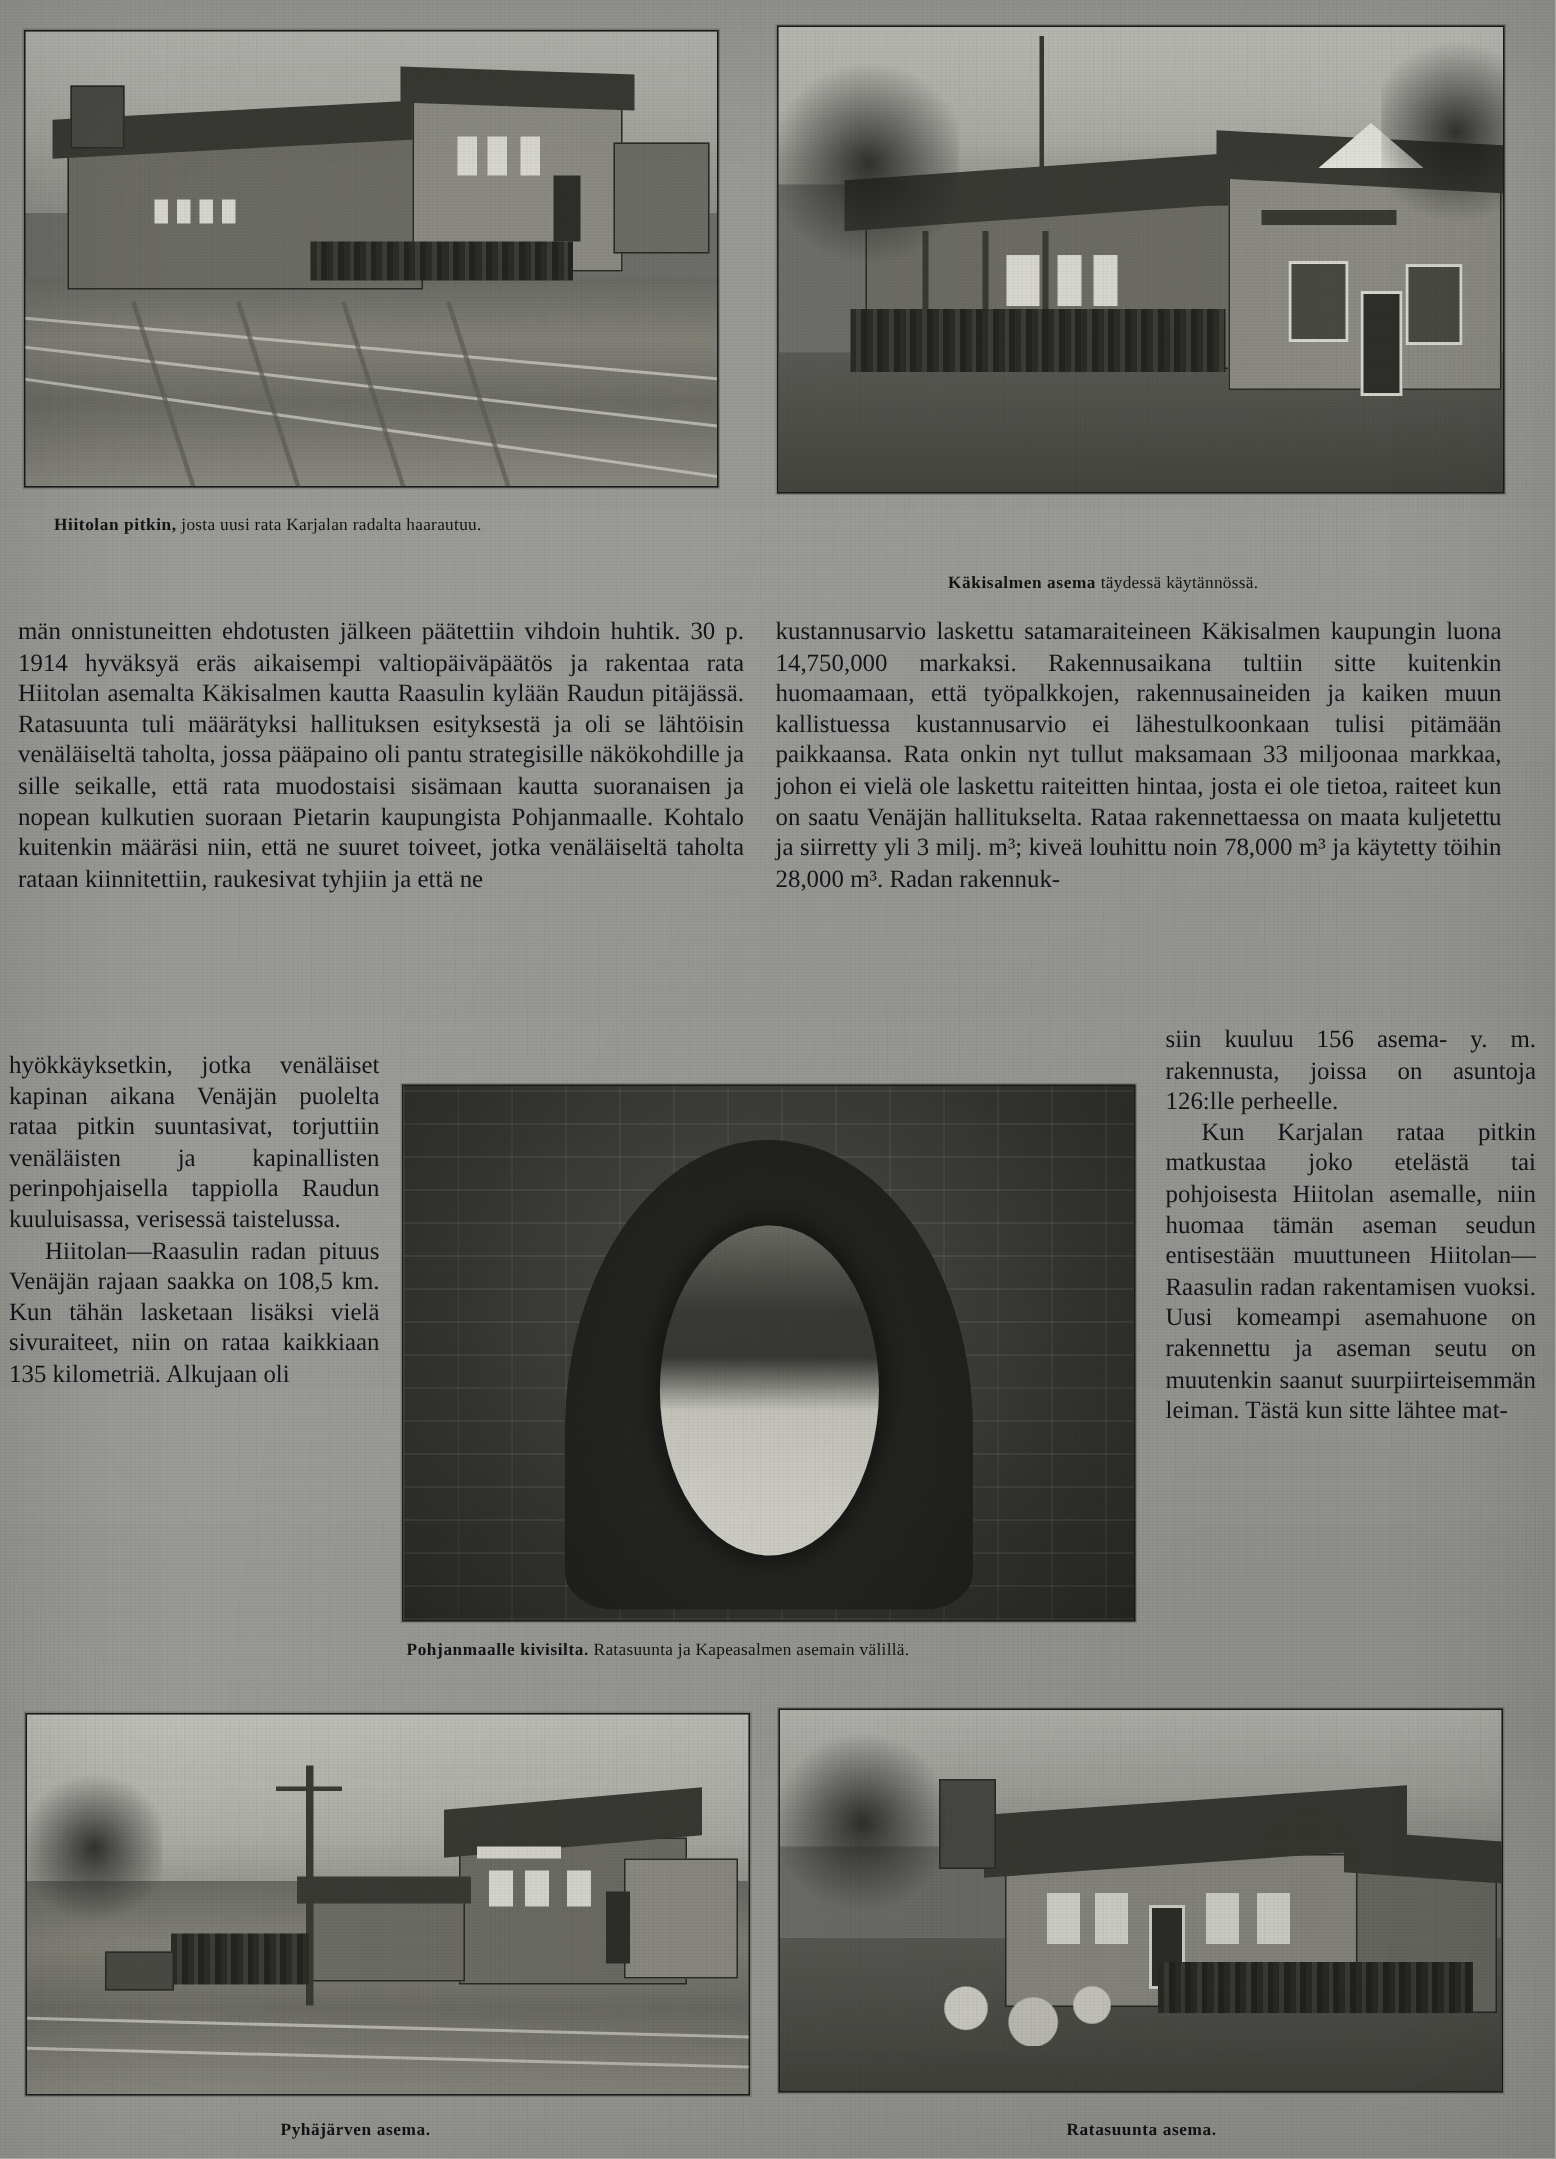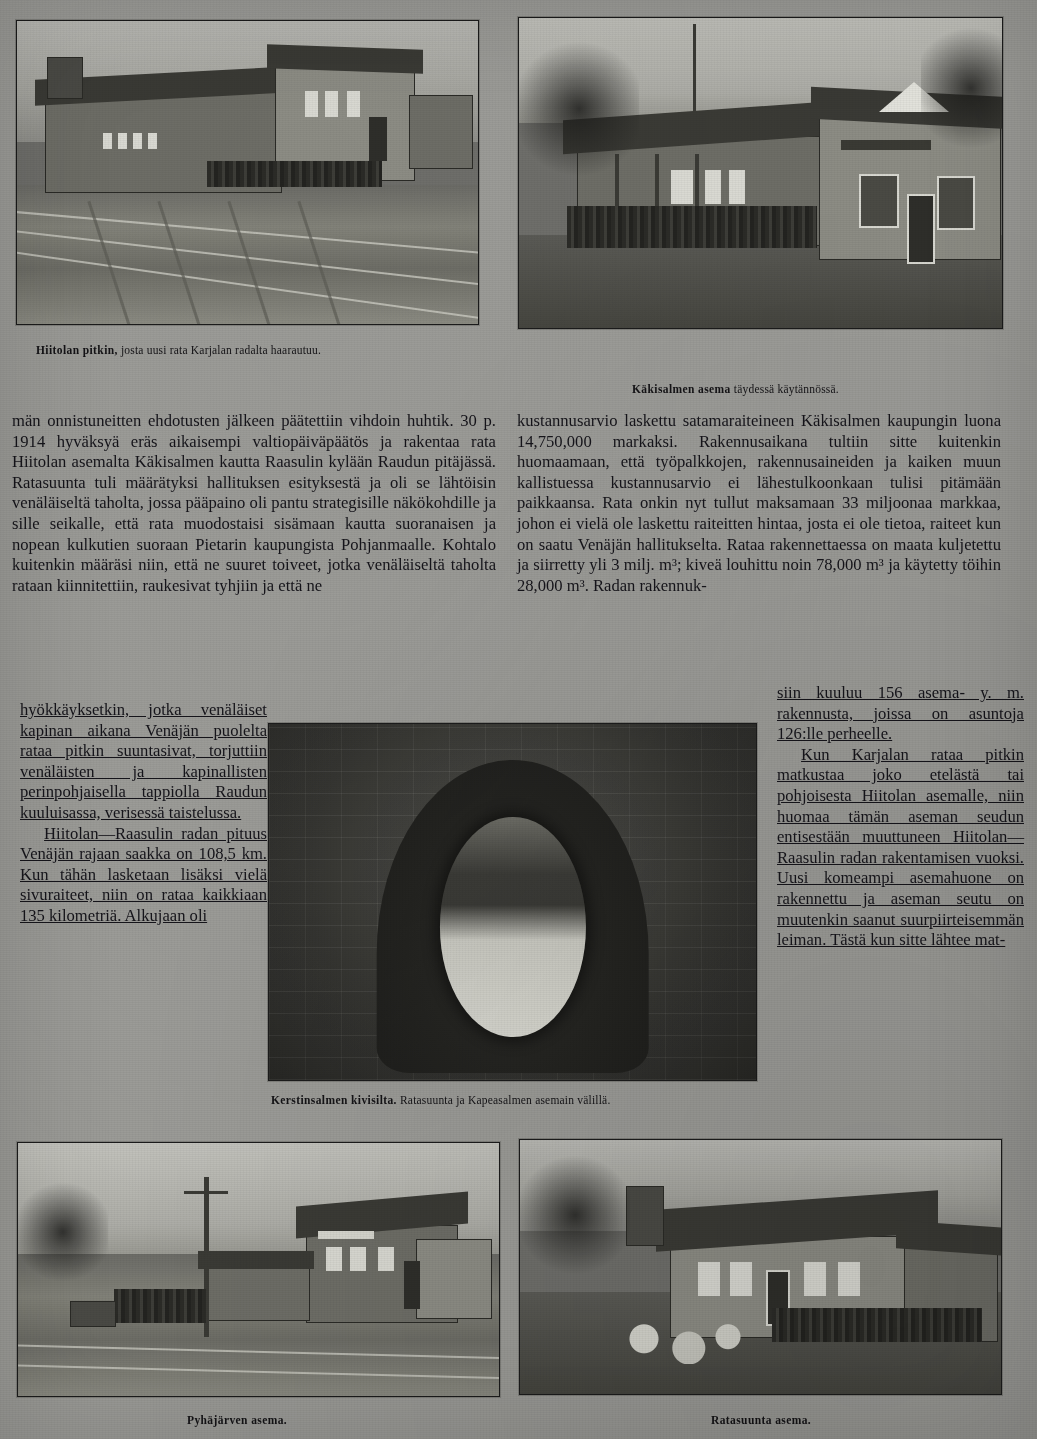--- a/index.html
+++ b/index.html
@@ -98,24 +98,24 @@
     font-size:16.6px;
     line-height:20.6px;
     text-align:justify;
     text-justify:inter-word;
     color:#15141a;
     -webkit-font-smoothing:none;
   }
   .col p{margin:0;}
   .col p.ind{text-indent:1.45em;}
   .wide{width:484px;}
-  .narrow{width:247px;text-decoration:underline;}
+  .narrow{width:247px;}
 
   #left-wide{left:12px;top:411px;}
-  #left-narrow{left:20px;top:700px;}
+  #left-narrow{left:6px;top:700px;}
   #right-wide{left:517px;top:411px;}
   #right-narrow{left:777px;top:683px;}
 </style>
 </head>
 <body>
 
 <div class="photo ph-top-left">
   <div class="sky sky-a"></div>
   <div class="ground g-rails"></div>
 
@@ -181,21 +181,21 @@
 <div class="cap" style="left:632px;top:344px;margin-top:39px;">
   <b>Käkisalmen asema</b><span class="reg"> täydessä käytännössä.</span>
 </div>
 
 <div class="photo ph-center">
   <div class="stonewall"></div>
   <div class="arch-outer"></div>
   <div class="arch-inner"></div>
 </div>
 <div class="cap" style="left:271px;top:1094px;">
-  <b>Kerstinsalmen kivisilta.</b><span class="reg"> Ratasuunta ja Kapeasalmen asemain välillä.</span>
+  <b>Pohjanmaalle kivisilta.</b><span class="reg"> Ratasuunta ja Kapeasalmen asemain välillä.</span>
 </div>
 
 <div class="photo ph-bot-left">
   <div class="sky sky-b" style="height:46%;"></div>
   <div class="ground g-rails" style="height:56%;"></div>
   <div class="bld mid" style="left:288px;top:82px;width:150px;height:96px;"></div>
   <div class="roofdk" style="left:278px;top:56px;width:172px;height:32px;transform:skewY(-5deg);"></div>
   <div class="bld light" style="left:398px;top:96px;width:74px;height:78px;"></div>
   <div class="bld mid" style="left:186px;top:120px;width:104px;height:56px;"></div>
   <div class="roofdk" style="left:180px;top:108px;width:116px;height:18px;"></div>

